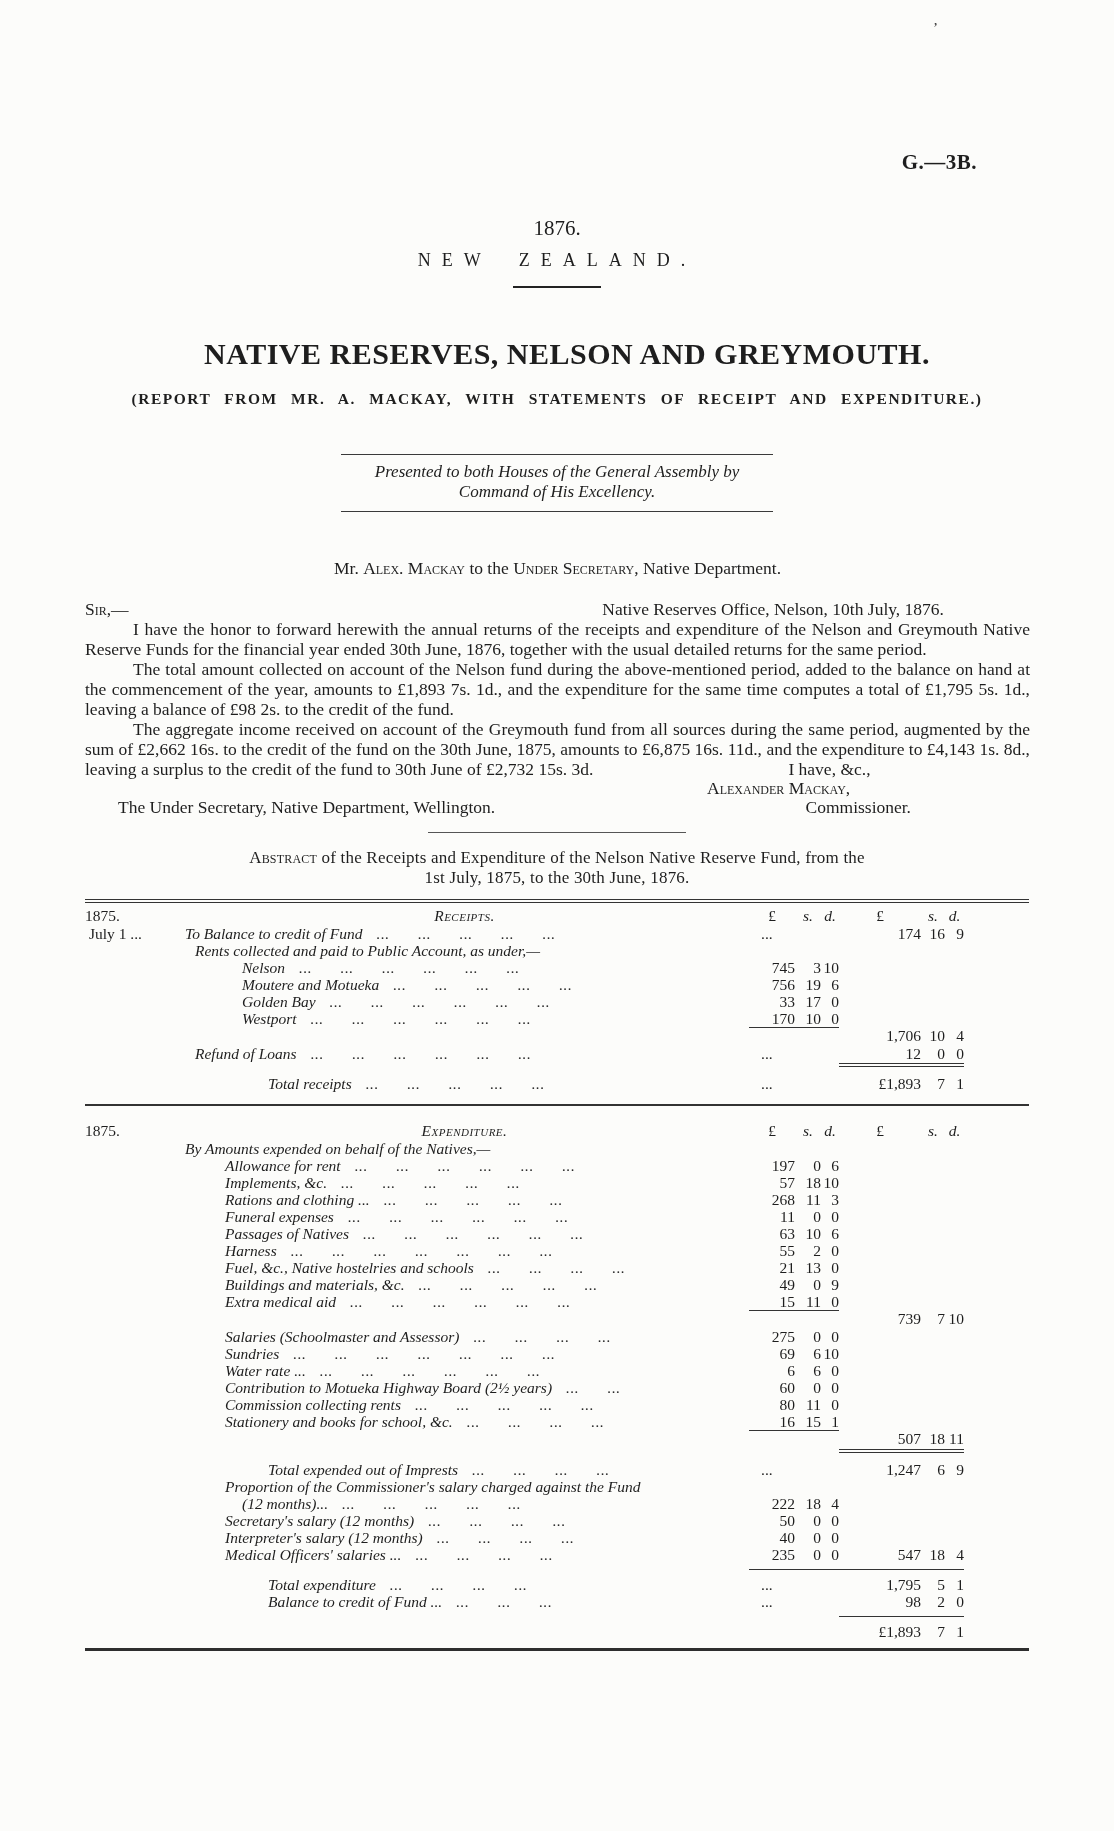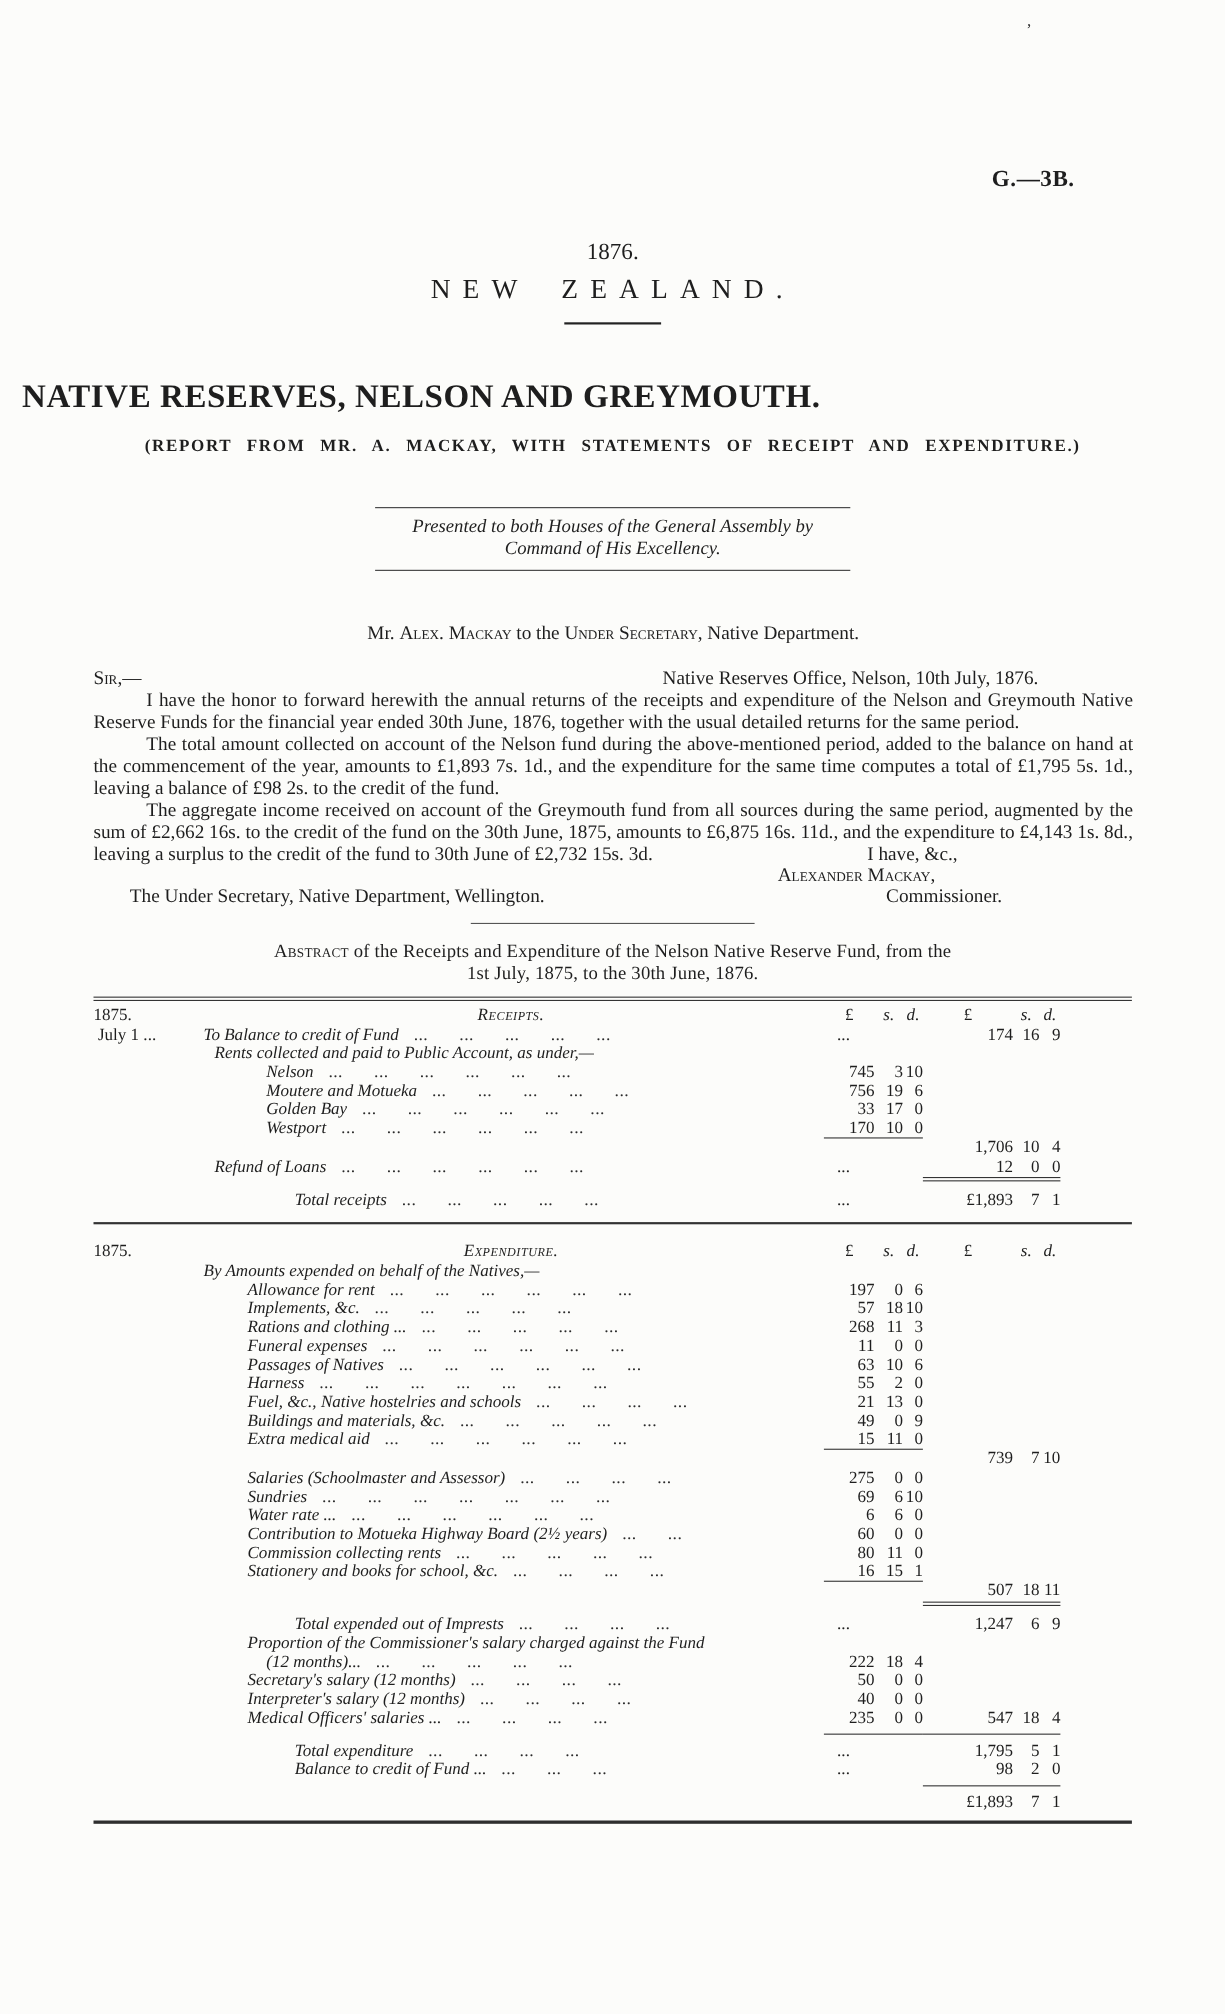--- a/index.html
+++ b/index.html
@@ -5,23 +5,23 @@
   html,body{margin:0;padding:0;background:#ffffff;}
   .page{
     position:relative;width:1114px;height:1831px;background:#fcfcfa;
     font-family:"Liberation Serif",serif;color:#1e1e1e;overflow:hidden;
     box-sizing:border-box;padding-top:216px;
   }
   .sc{font-variant:small-caps;}
   .corner-mark{position:absolute;top:20px;right:176px;font-size:15px;color:#333;}
   .doc-code{position:absolute;top:150px;right:137px;font-weight:700;font-size:21px;letter-spacing:.5px;}
   .year{margin:0;text-align:center;font-size:21px;}
-  .country{margin:9px 0 0;text-align:center;font-size:25px;letter-spacing:11px;word-spacing:12px;}
+  .country{margin:9px 0 0;text-align:center;font-size:18px;letter-spacing:11px;word-spacing:12px;}
   .rule-nz{width:88px;height:0;border-top:2px solid #222;margin:15px auto 0;}
-  .title{margin:49px 0 0;text-align:left;font-size:30px;font-weight:700;letter-spacing:.5px;padding-left:20px;}
+  .title{margin:49px 0 0;text-align:center;font-size:30px;font-weight:700;letter-spacing:.5px;padding-left:20px;}
   .subtitle{margin:19px 0 0;text-align:center;font-size:15.5px;font-weight:700;letter-spacing:1.5px;word-spacing:8px;}
   .presented-wrap{width:432px;margin:46px auto 0;border-top:1.5px solid #3a3a3a;border-bottom:1.5px solid #3a3a3a;padding:7px 0 9px;text-align:center;}
   .presented{font-style:italic;font-size:17px;}
   .letter{margin:0 84px 0 85px;}
   .letter-heading{margin-top:46px;text-align:center;font-size:17.5px;}
   .salutation-row{display:flex;justify-content:space-between;margin-top:20px;font-size:17.5px;line-height:20px;gap:47px;}
   .salutation{font-size:17.5px;}
   .office{margin-right:86px;}
   .para{margin:0;font-size:17.5px;line-height:20px;text-align:justify;text-indent:48px;}
   .valediction{display:inline-block;margin-left:195px;text-indent:0;}

